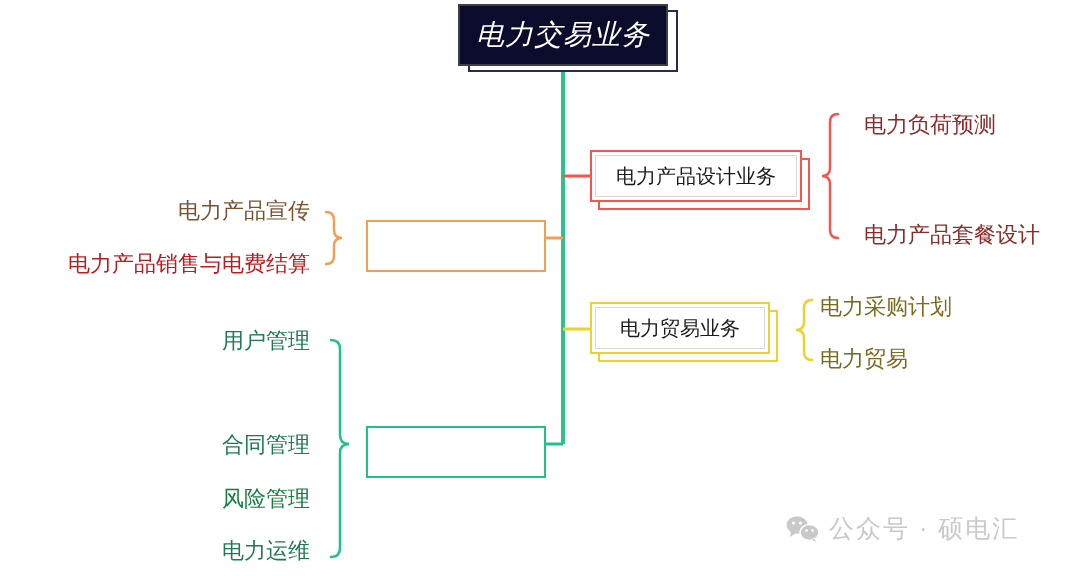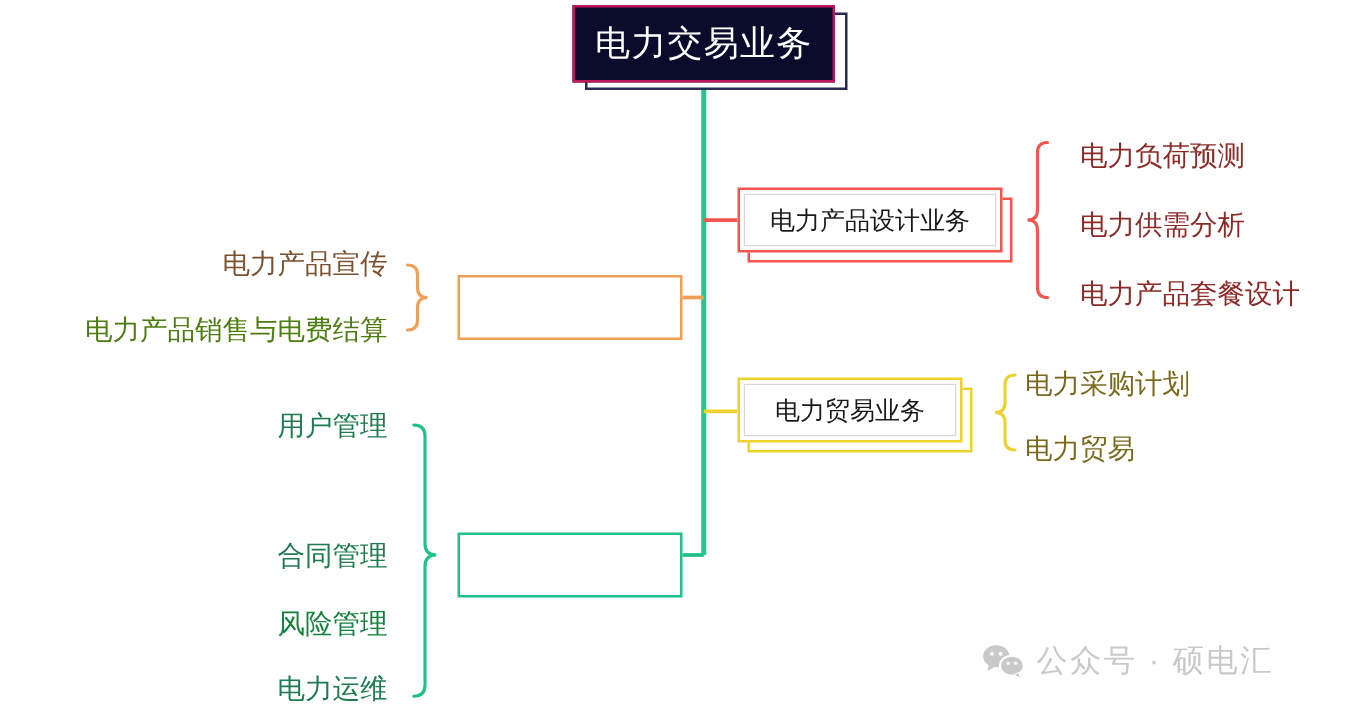--- a/index.html
+++ b/index.html
@@ -16,23 +16,23 @@
   
   .root-shadow{
     position:absolute;
     border:2px solid #2a2a52;
     background:#ffffff;
     box-sizing:border-box;
   }
   .root-box{
     position:absolute;
     background:#0b0b2b;
-    border:2px solid #be185d;
+    border:2px solid #404040;
     box-sizing:border-box;
-    display:flex;align-items:center;justify-content:center;
+    display:flex;align-items:center;justify-content:center;font-style:italic;
   }
   .root-box span{
     color:#ffffff;
     font-size:28px;
     letter-spacing:1px;
     white-space:nowrap;
   }
 
   
   .node-shadow{
@@ -114,26 +114,25 @@
   <div class="root-box" style="left:458px;top:4px;width:210px;height:62px;">
     <span>电力交易业务</span>
   </div>
 
   <div class="node-shadow" style="left:598px;top:158px;width:212px;height:52px;border-color:#f4564f;"></div>
   <div class="node-box" style="left:590px;top:150px;width:212px;height:52px;border-color:#f4564f;">
     <div class="node-inner" style="left:3px;top:3px;right:3px;bottom:3px;"></div>
     <span>电力产品设计业务</span>
   </div>
   <div class="leaf right" style="left:864px;top:114px;color:#8b2a26;">电力负荷预测</div>
-  <div class="leaf right" style="left:864px;top:169px;color:#8b2a26;">电力供需分析</div>
   <div class="leaf right" style="left:864px;top:224px;color:#8b2a26;">电力产品套餐设计</div>
 
   <div class="node-shadow" style="left:366px;top:220px;width:180px;height:52px;border-color:#f0a055;"></div>
   <div class="leaf left" style="right:770px;top:200px;color:#7a5230;">电力产品宣传</div>
-  <div class="leaf left" style="right:770px;top:253px;color:#4d7c0f;">电力产品销售与电费结算</div>
+  <div class="leaf left" style="right:770px;top:253px;color:#b91c1c;">电力产品销售与电费结算</div>
 
   <div class="node-shadow" style="left:598px;top:310px;width:180px;height:52px;border-color:#ecd12f;"></div>
   <div class="node-box" style="left:590px;top:302px;width:180px;height:52px;border-color:#ecd12f;">
     <div class="node-inner" style="left:3px;top:3px;right:3px;bottom:3px;"></div>
     <span>电力贸易业务</span>
   </div>
   <div class="leaf right" style="left:820px;top:296px;color:#7a6a1e;">电力采购计划</div>
   <div class="leaf right" style="left:820px;top:348px;color:#7a6a1e;">电力贸易</div>
 
   <div class="node-shadow" style="left:366px;top:426px;width:180px;height:52px;border-color:#1fc08a;"></div>

